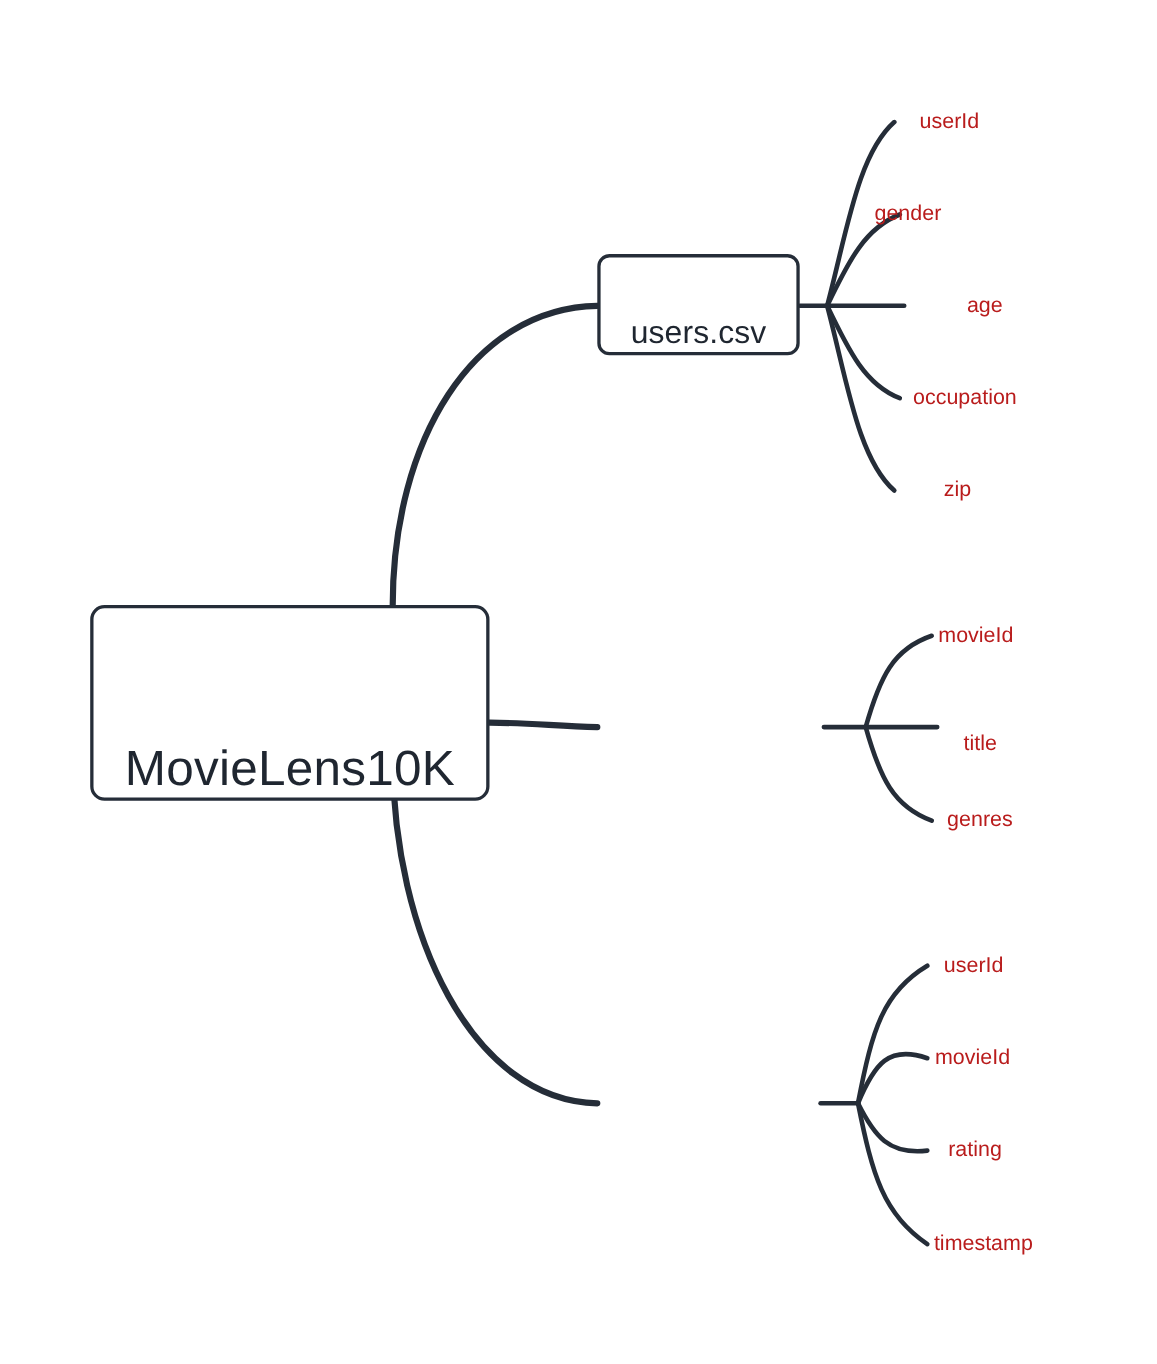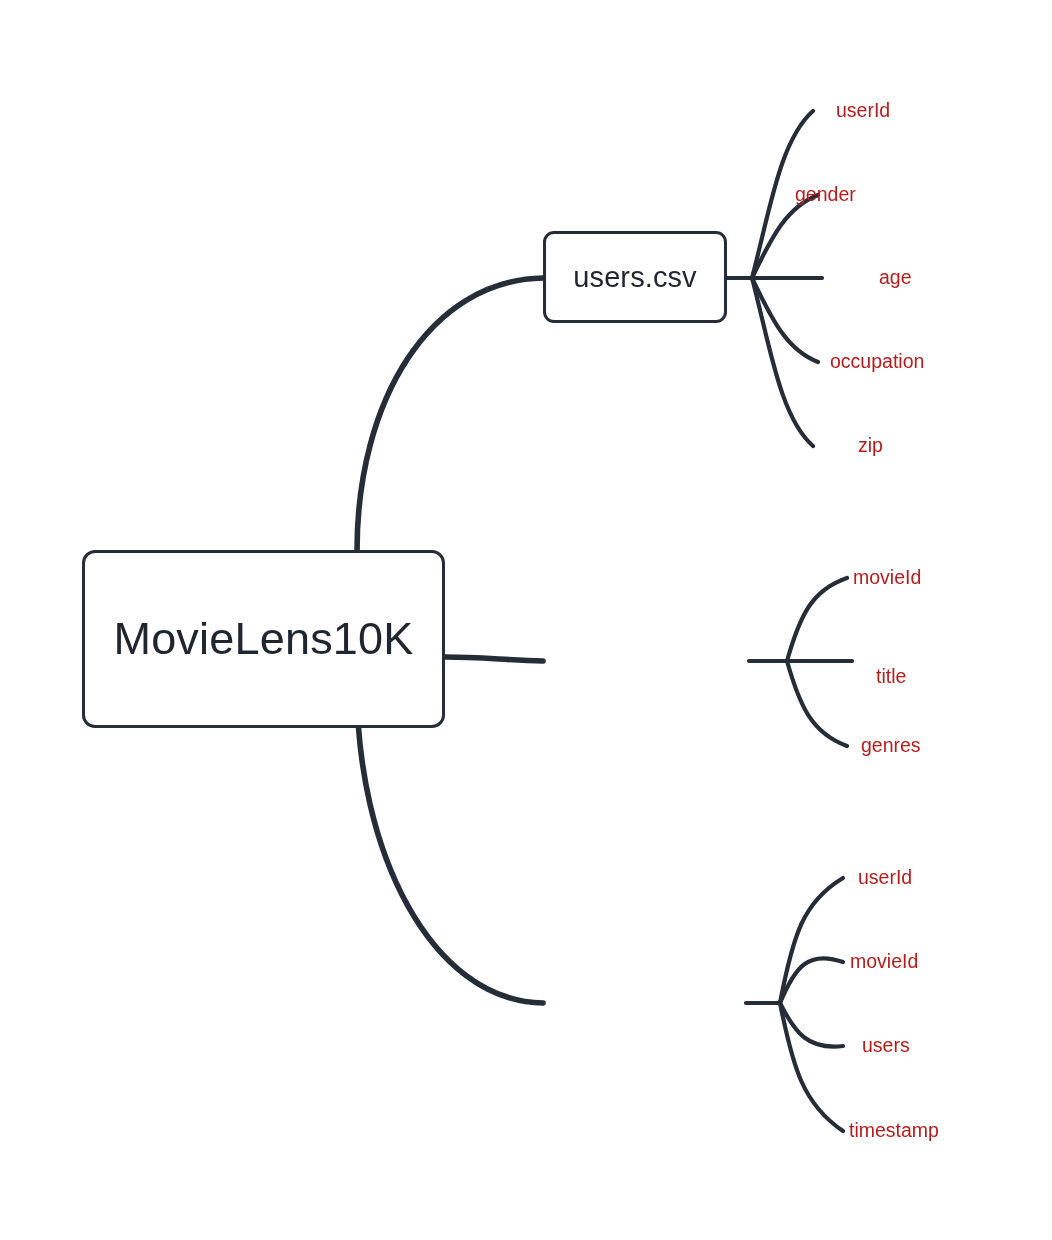--- a/index.html
+++ b/index.html
@@ -23,21 +23,21 @@
     position: absolute;
     left: 0;
     top: 0;
     width: 1052px;
     height: 1240px;
   }
   .node-box {
     position: absolute;
     box-sizing: border-box;
     display: flex;
-    align-items: center;
+    align-items: flex-end;
     justify-content: center;
     background: #ffffff;
     border: 3.4px solid #252d38;
     border-radius: 11px;
     color: #1f2630;
     white-space: nowrap;
     z-index: 3;
   }
   .node-root {
     left: 82px;
@@ -119,16 +119,16 @@
   <div class="leaf-label" style="left:852px; top:278px;margin-left:27px;">age</div>
   <div class="leaf-label" style="left:830px; top:362px;">occupation</div>
   <div class="leaf-label" style="left:858px; top:446px;text-align:right;">zip</div>
 
   <div class="leaf-label" style="left:853px; top:578px;">movieId</div>
   <div class="leaf-label" style="left:876px; top:661px;margin-top:16px;">title</div>
   <div class="leaf-label" style="left:861px; top:746px;">genres</div>
 
   <div class="leaf-label" style="left:858px; top:878px;">userId</div>
   <div class="leaf-label" style="left:850px; top:962px;">movieId</div>
-  <div class="leaf-label" style="left:862px; top:1046px;">users</div>
+  <div class="leaf-label" style="left:862px; top:1046px;">rating</div>
   <div class="leaf-label" style="left:849px; top:1131px;">timestamp</div>
 
 </div>
 
 </body></html>

